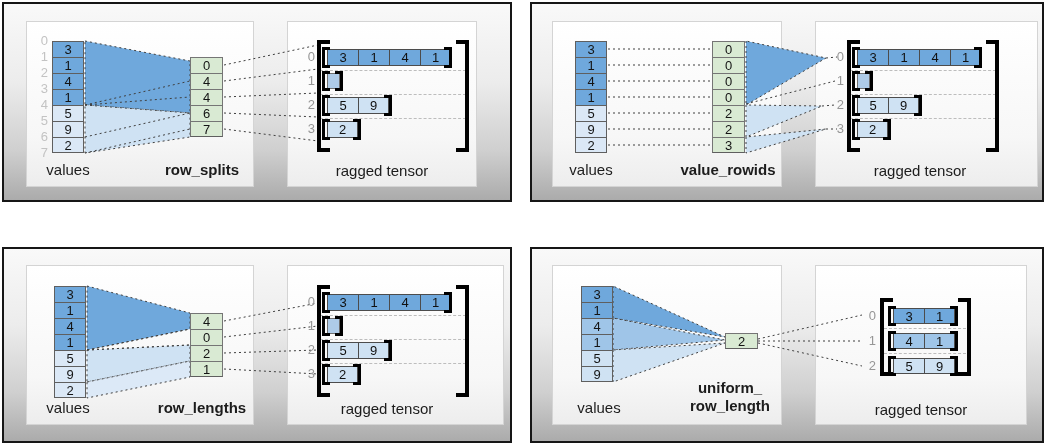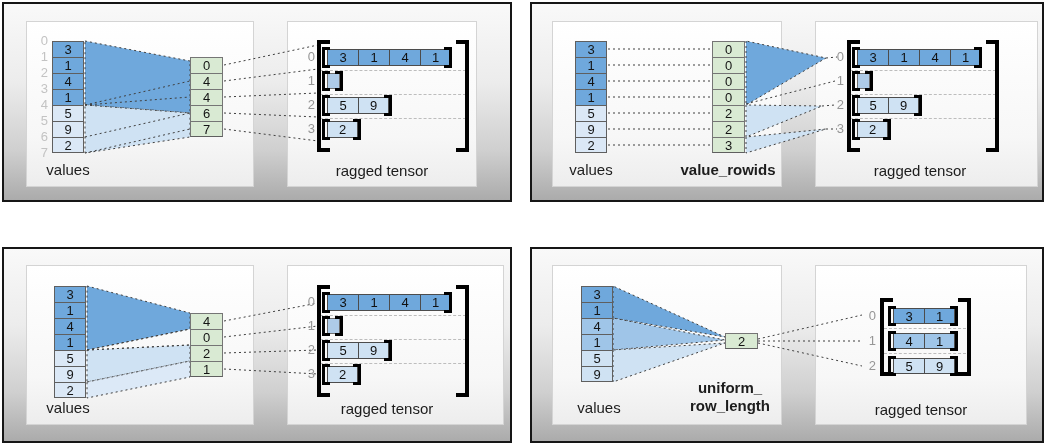--- a/index.html
+++ b/index.html
@@ -119,20 +119,21 @@
         <span class="cell">9</span>
       </div>
     <div class="rb l" style="left:318px;top:91px;"></div>
     <div class="rb r" style="left:380px;top:91px;"></div>
     <div class="trow light" style="left:323px;top:117px;">
         <span class="cell">2</span>
       </div>
     <div class="rb l" style="left:318px;top:115px;"></div>
     <div class="rb r" style="left:349px;top:115px;"></div>
     <div class="lbl" style="left:24px;top:157px;width:80px;">values</div>
+    <div class="lbl b" style="left:138px;top:157px;width:120px;">row_splits</div>
     <div class="lbl" style="left:293px;top:158px;width:170px;">ragged tensor</div>
   </div>
 
   <div class="panel p2" style="left:530px;top:2px;width:514px;height:200px;">
     <div class="ibox" style="left:20px;top:17px;width:230px;height:166px;"></div>
     <div class="ibox" style="left:283px;top:17px;width:223px;height:166px;"></div>
     <svg class="lay" width="514" height="200" viewBox="0 0 514 200">
       <g stroke="#3f3f3f" stroke-width="1" stroke-dasharray="2 3" fill="none">
         <line x1="76" y1="45" x2="179" y2="45"></line>
           <line x1="76" y1="61" x2="179" y2="61"></line>
@@ -266,20 +267,21 @@
         <span class="cell">9</span>
       </div>
     <div class="rb l" style="left:318px;top:91px;"></div>
     <div class="rb r" style="left:380px;top:91px;"></div>
     <div class="trow light" style="left:323px;top:117px;">
         <span class="cell">2</span>
       </div>
     <div class="rb l" style="left:318px;top:115px;"></div>
     <div class="rb r" style="left:349px;top:115px;"></div>
     <div class="lbl" style="left:24px;top:150px;width:80px;">values</div>
+    <div class="lbl b" style="left:133px;top:150px;width:130px;">row_lengths</div>
     <div class="lbl" style="left:298px;top:151px;width:170px;">ragged tensor</div>
   </div>
 
   <div class="panel p4" style="left:530px;top:247px;width:514px;height:196px;">
     <div class="ibox" style="left:20px;top:16px;width:230px;height:160px;"></div>
     <div class="ibox" style="left:283px;top:16px;width:212px;height:160px;"></div>
     <svg class="lay" width="514" height="196" viewBox="0 0 514 196">
       <polygon points="81,37 81,69 193,88" fill="#6fa8dc" stroke="#3f3f3f" stroke-width="1" stroke-dasharray="2 3"></polygon>
       <polygon points="81,69 81,101 193,91" fill="#9fc5e8" stroke="#3f3f3f" stroke-width="1" stroke-dasharray="2 3"></polygon>
       <polygon points="81,101 81,133 193,94" fill="#cfe2f3" stroke="#3f3f3f" stroke-width="1" stroke-dasharray="2 3"></polygon>

